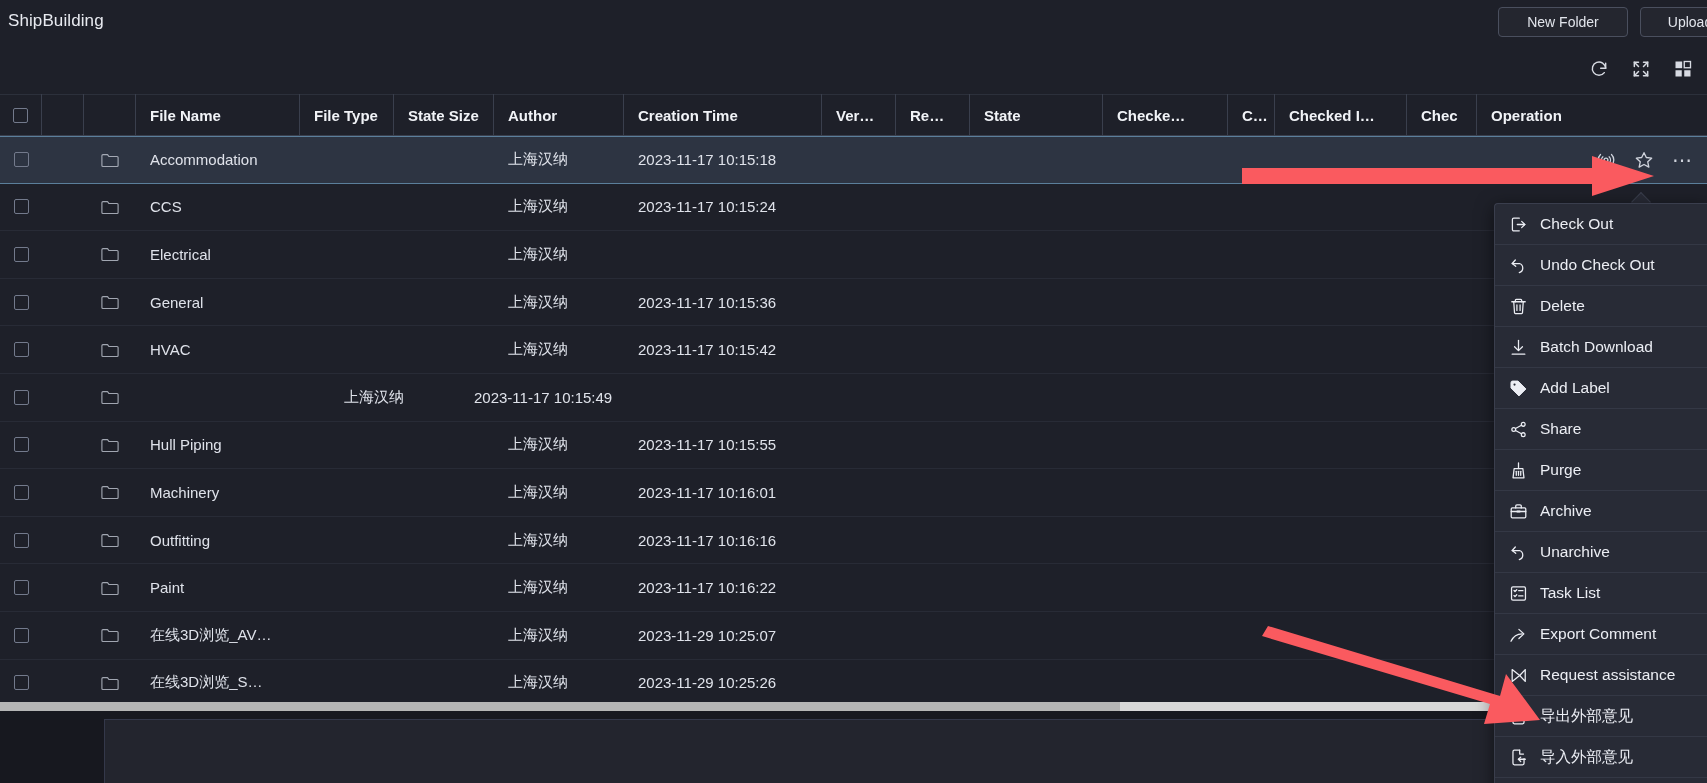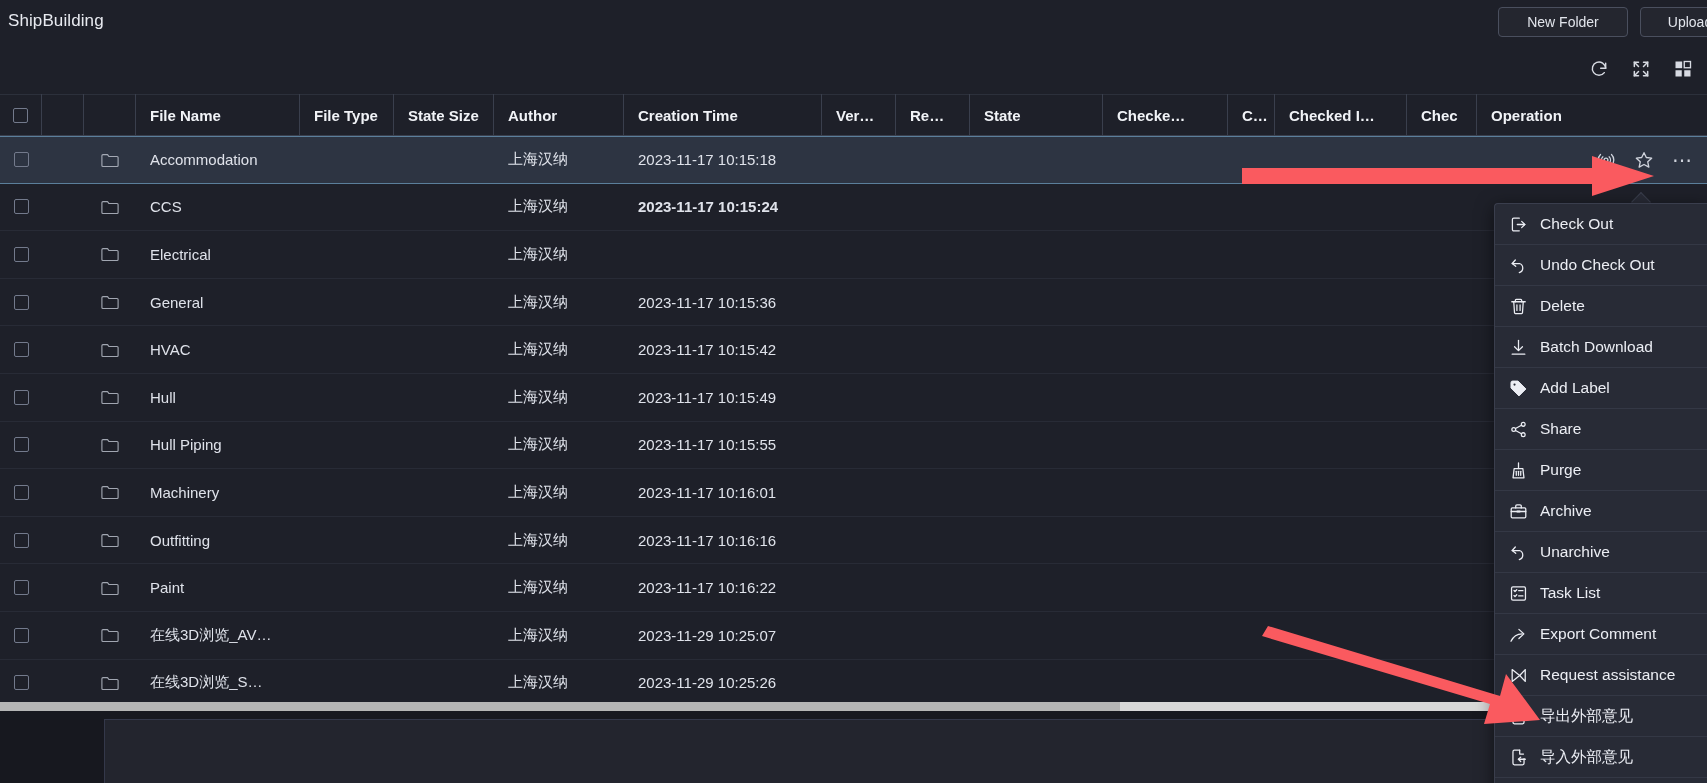--- a/index.html
+++ b/index.html
@@ -248,21 +248,21 @@
           <div class="td center" style="width: 42px;"></div>
           <div class="td center" style="width: 52px;">
             <svg class="folder-ico" viewBox="0 0 24 20" fill="none" stroke="#b9bec9" stroke-width="1.5" stroke-linejoin="round">
               <path d="M1.2 17.2V4.2a1.4 1.4 0 0 1 1.4-1.4h6.1l2 2.6h10.7a1.4 1.4 0 0 1 1.4 1.4v10.4a1.4 1.4 0 0 1-1.4 1.4H2.6a1.4 1.4 0 0 1-1.4-1.4z"></path>
             </svg>
           </div>
           <div class="td" style="width: 164px;">CCS</div>
           <div class="td" style="width: 94px;"></div>
           <div class="td" style="width: 100px;"></div>
           <div class="td" style="width: 130px;">上海汉纳</div>
-          <div class="td" style="width: 198px; font-weight: bold;">2023-11-17 10:15:24</div>
+          <div class="td" style="width: 198px;">2023-11-17 10:15:24</div>
           <div class="td" style="width: 74px;"></div>
           <div class="td" style="width: 74px;"></div>
           <div class="td" style="width: 133px;"></div>
           <div class="td" style="width: 125px;"></div>
           <div class="td" style="width: 47px;"></div>
           <div class="td" style="width: 132px;"></div>
           <div class="td" style="width: 70px;"></div>
           <div class="td" style="width: 230px;"></div>
         </div>
         <div class="row">
@@ -339,21 +339,20 @@
         <div class="row">
           <div class="td center" style="width: 42px;">
             <span class="cb"></span>
           </div>
           <div class="td center" style="width: 42px;"></div>
           <div class="td center" style="width: 52px;">
             <svg class="folder-ico" viewBox="0 0 24 20" fill="none" stroke="#b9bec9" stroke-width="1.5" stroke-linejoin="round">
               <path d="M1.2 17.2V4.2a1.4 1.4 0 0 1 1.4-1.4h6.1l2 2.6h10.7a1.4 1.4 0 0 1 1.4 1.4v10.4a1.4 1.4 0 0 1-1.4 1.4H2.6a1.4 1.4 0 0 1-1.4-1.4z"></path>
             </svg>
           </div>
-          <div class="td" style="width: 164px;">Hull</div>
           <div class="td" style="width: 94px;"></div>
           <div class="td" style="width: 100px;"></div>
           <div class="td" style="width: 130px;">上海汉纳</div>
           <div class="td" style="width: 198px;">2023-11-17 10:15:49</div>
           <div class="td" style="width: 74px;"></div>
           <div class="td" style="width: 74px;"></div>
           <div class="td" style="width: 133px;"></div>
           <div class="td" style="width: 125px;"></div>
           <div class="td" style="width: 47px;"></div>
           <div class="td" style="width: 132px;"></div>

